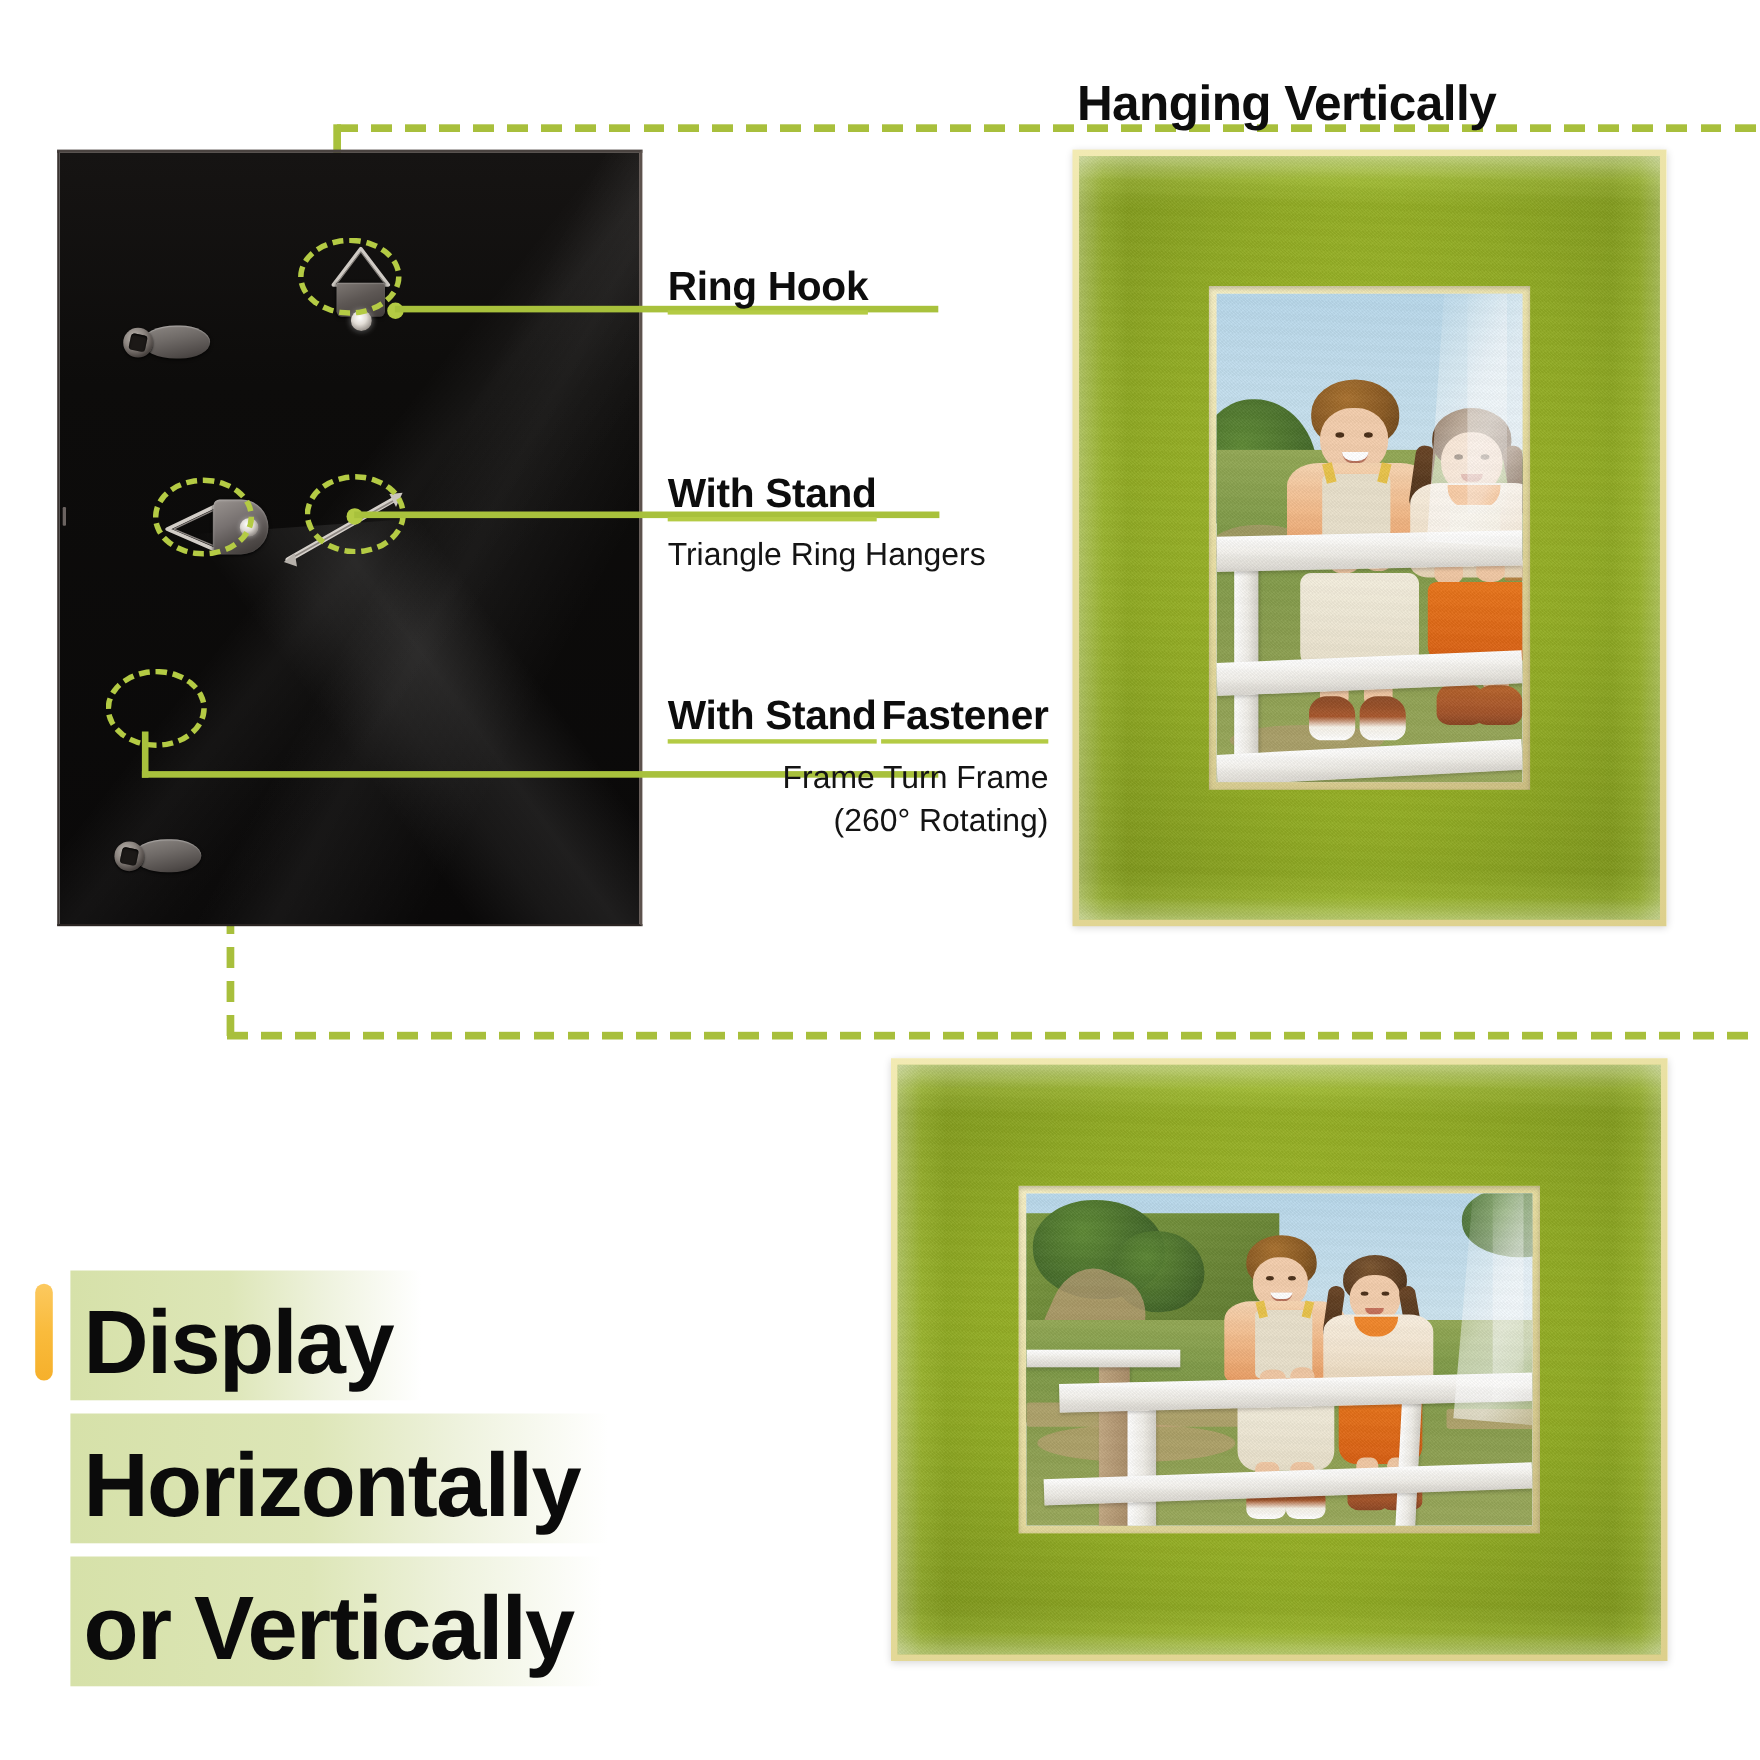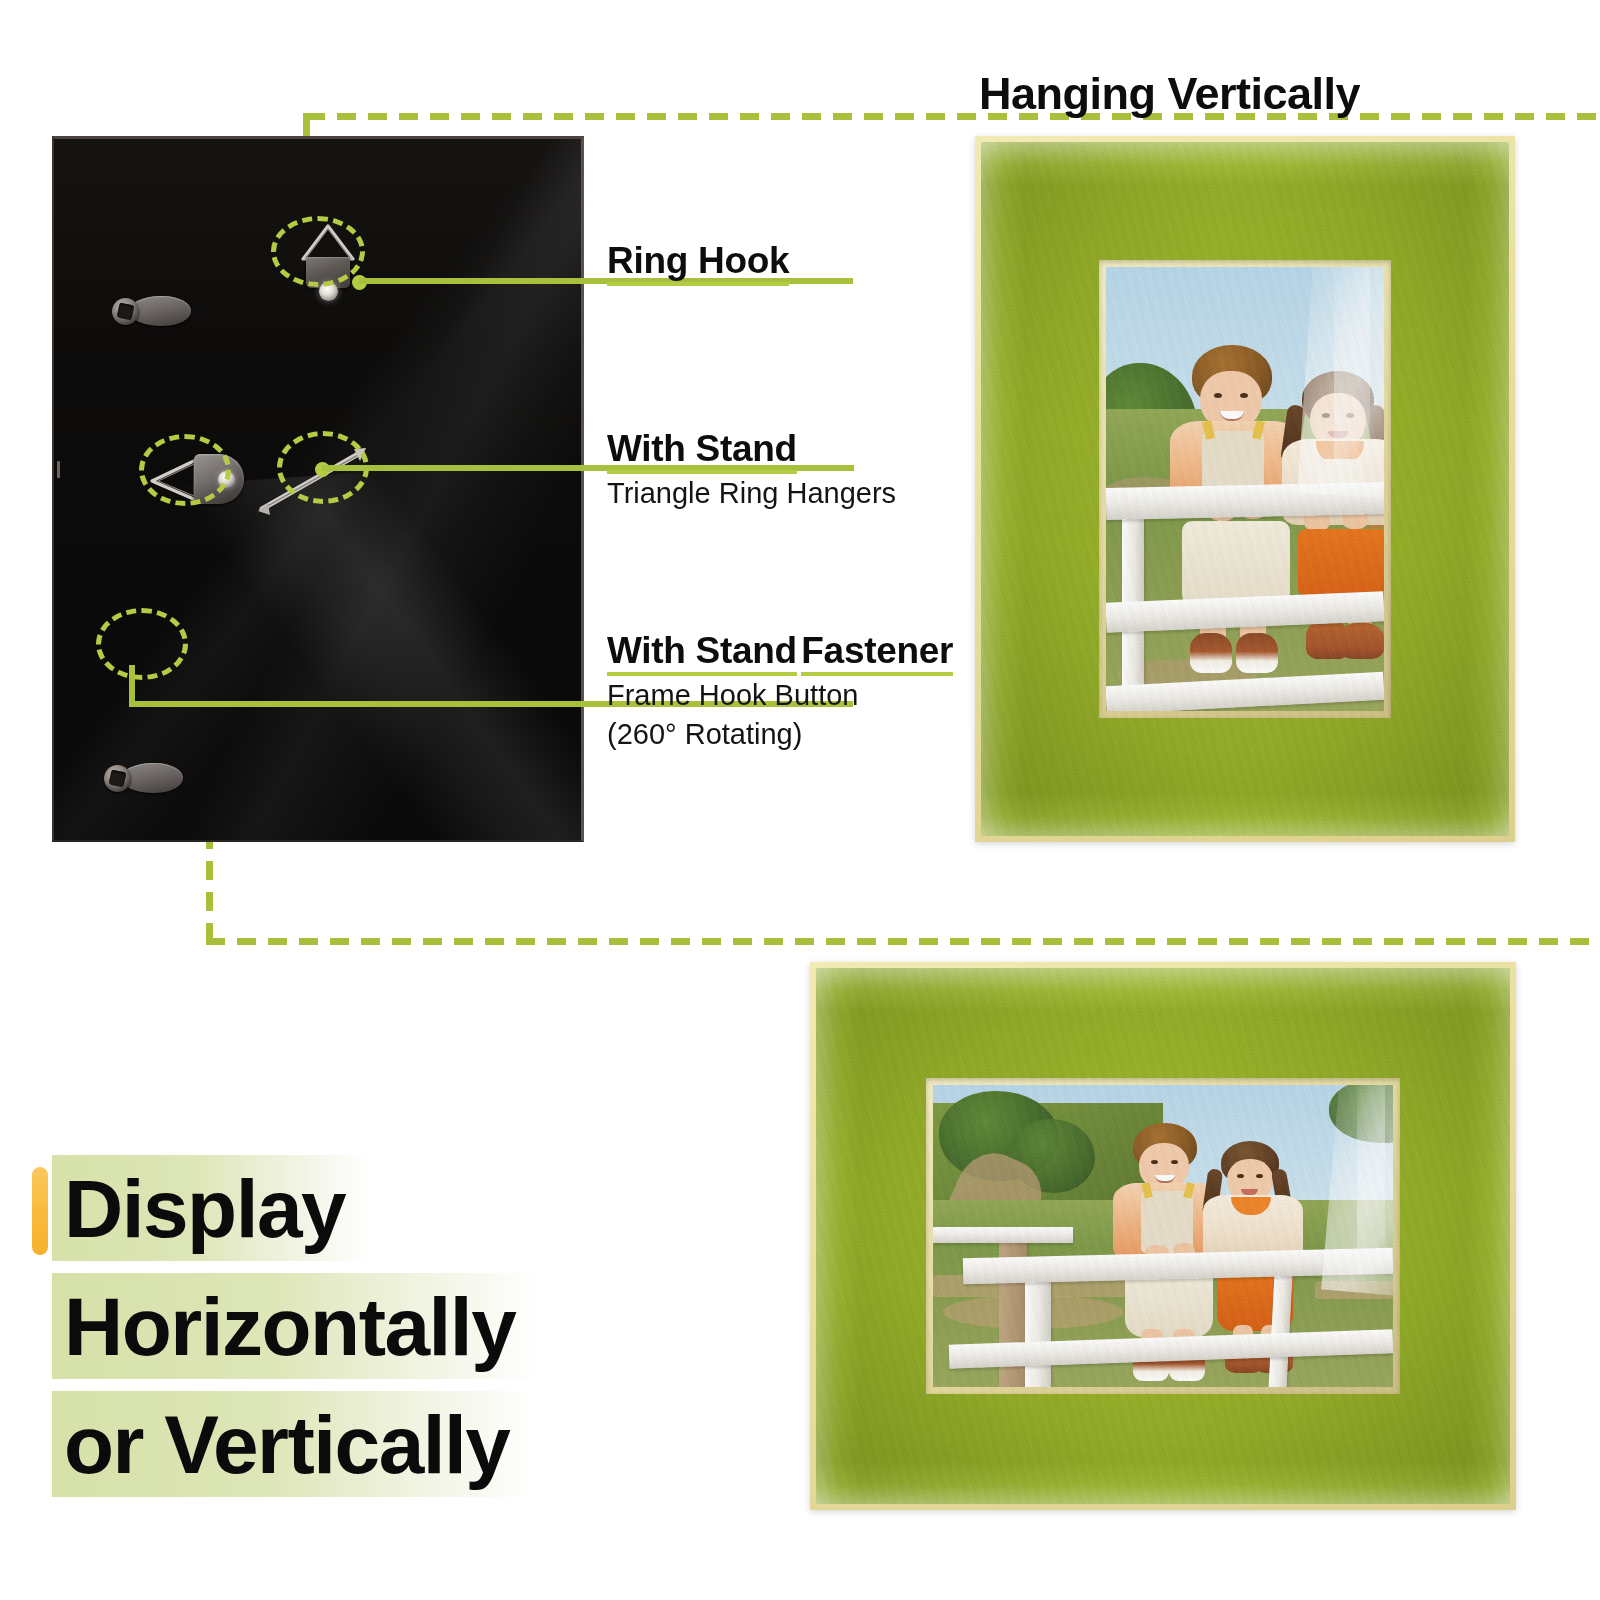--- a/index.html
+++ b/index.html
@@ -149,21 +149,22 @@
     font-size: 37px; font-weight: bold; color: #0d0d0d;
     line-height: 1.12; white-space: nowrap;
     letter-spacing: -0.3px;
     border-bottom: 4px solid #b4cb44;
     display: inline-block;
     padding-bottom: 1px;
   }
   .callout .sub {
     font-size: 29px; color: #141414; line-height: 1.32;
     white-space: nowrap; font-weight: normal;
-    margin-top: 0;
+    margin-top: 12px;
+    text-align: right;
   }
   .callout .sub span { display: block; }
 
   
   .frame-outer {
     position: absolute;
     background: linear-gradient(160deg, #f2eab3 0%, #e8dfa0 40%, #ddd08c 100%);
     padding: 6px;
     box-shadow: 0 2px 7px rgba(0,0,0,0.16);
   }
@@ -231,24 +232,25 @@
     width: 16px; height: 88px;
     border-radius: 8px;
     background: linear-gradient(to bottom, #fcc95f 0%, #f9bb3c 50%, #f6b02b 100%);
   }
   #banner .line {
     display: block;
     font-size: 82px; font-weight: bold; color: #0b0b0b;
     line-height: 1.22;
     letter-spacing: -1.5px;
     white-space: nowrap;
-    padding: 4px 26px 2px 12px;
+    padding: 16px 26px 2px 12px;
     margin-bottom: 12px;
     width: fit-content;
     background: linear-gradient(to right, #d6e1a9 0%, #dde6b7 45%, #eef2dd 72%, #ffffff 100%);
+    margin-left: 12px;
   }
 </style>
 </head>
 <body>
 
 <div id="page">
 
   <div class="dash-rail" style="left:306px; top:113px; width:1294px;"></div>
   <div class="dash-rail" style="left:303px; top:113px; width:7px; height:36px; background-image:none; background:#a8c13c;"></div>
 
@@ -324,21 +326,21 @@
     <div class="title">With Stand</div>
     <div class="sub">
       <span>Triangle Ring Hangers</span>
     </div>
   </div>
 
   <div class="callout" style="left:607px; top:628px;">
     <div class="title">With Stand</div>
     <div class="title" style="margin-top:2px;">Fastener</div>
     <div class="sub">
-      <span>Frame Hook Button</span>
+      <span>Frame Turn Frame</span>
       <span>(260° Rotating)</span>
     </div>
   </div>
 
   <div class="frame-outer" style="left:975px; top:136px; width:540px; height:706px;">
     <div class="frame-bevel">
       <div class="mat-lip" style="left:118px; top:118px; right:118px; bottom:118px;">
         <div class="photo">
           <div class="sky"></div>
           <div class="tree" style="left:-18px; top:96px; width:110px; height:130px;"></div>

